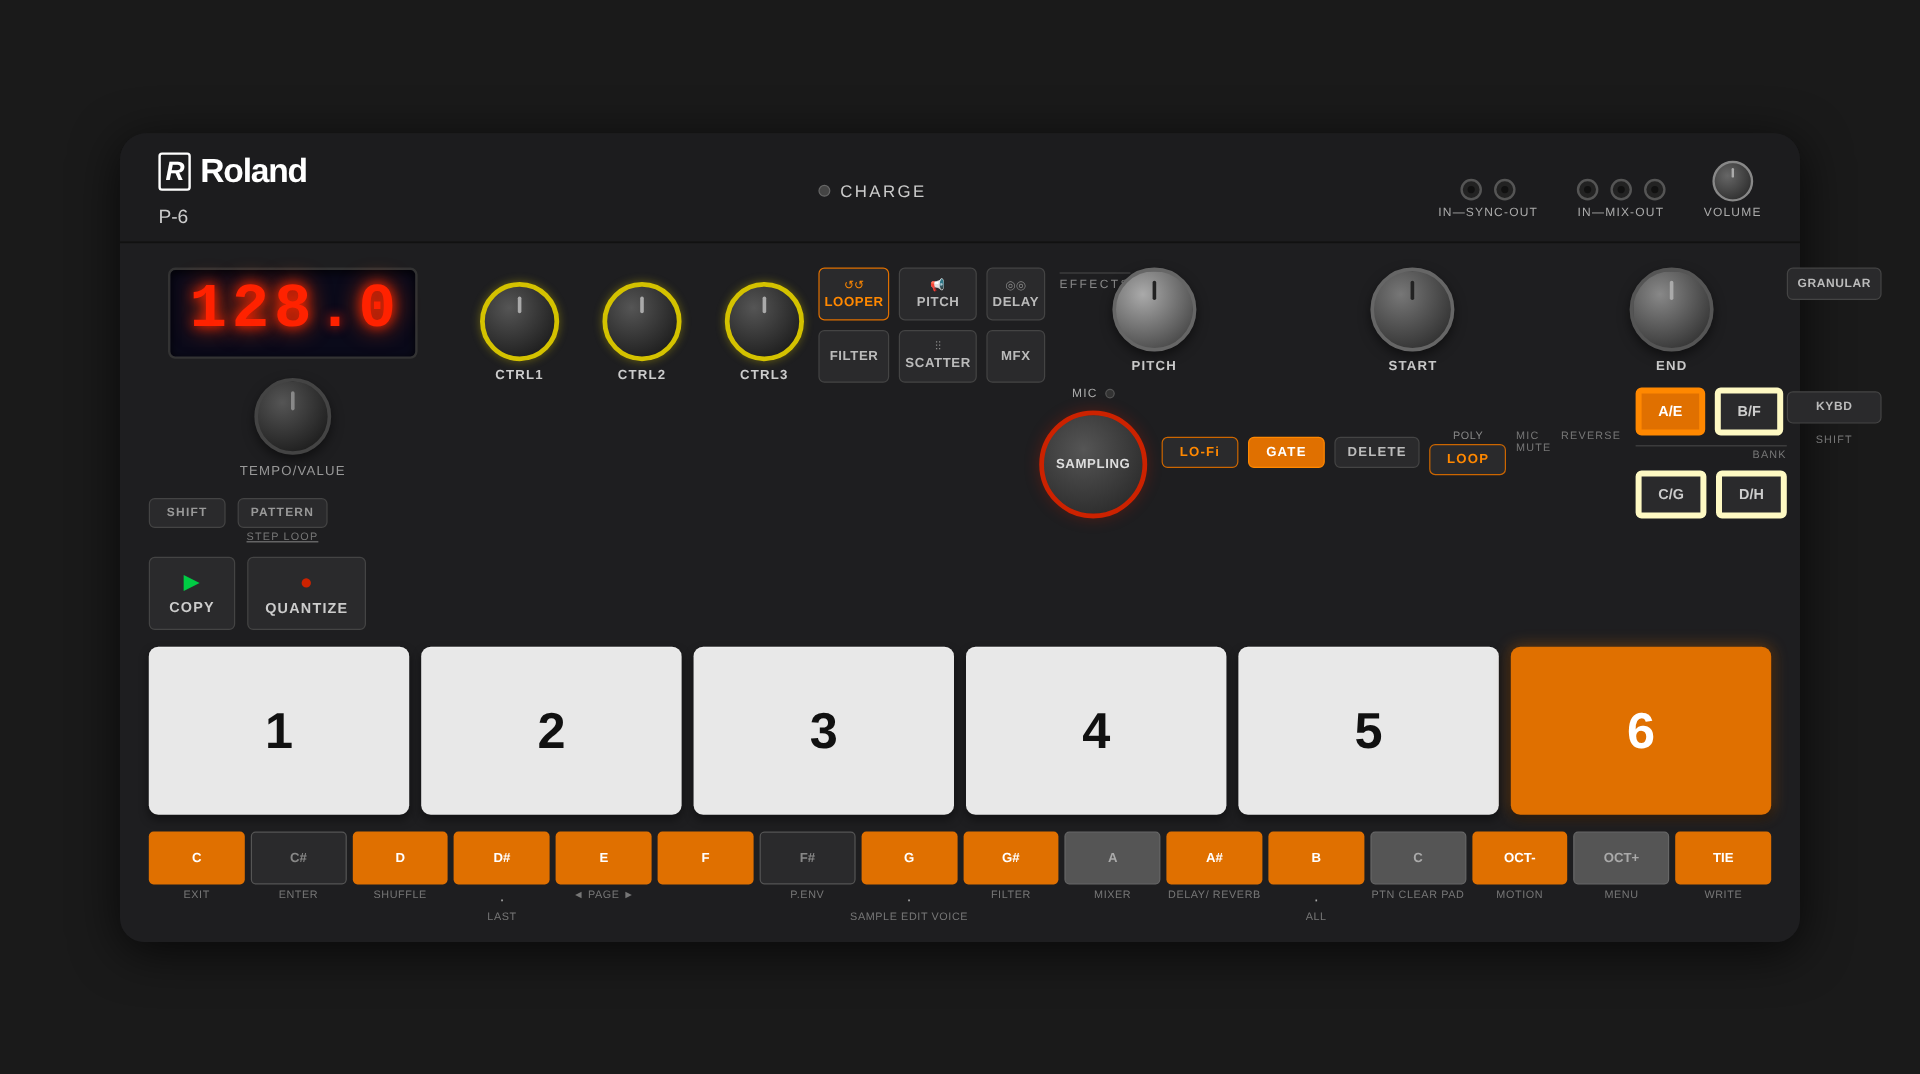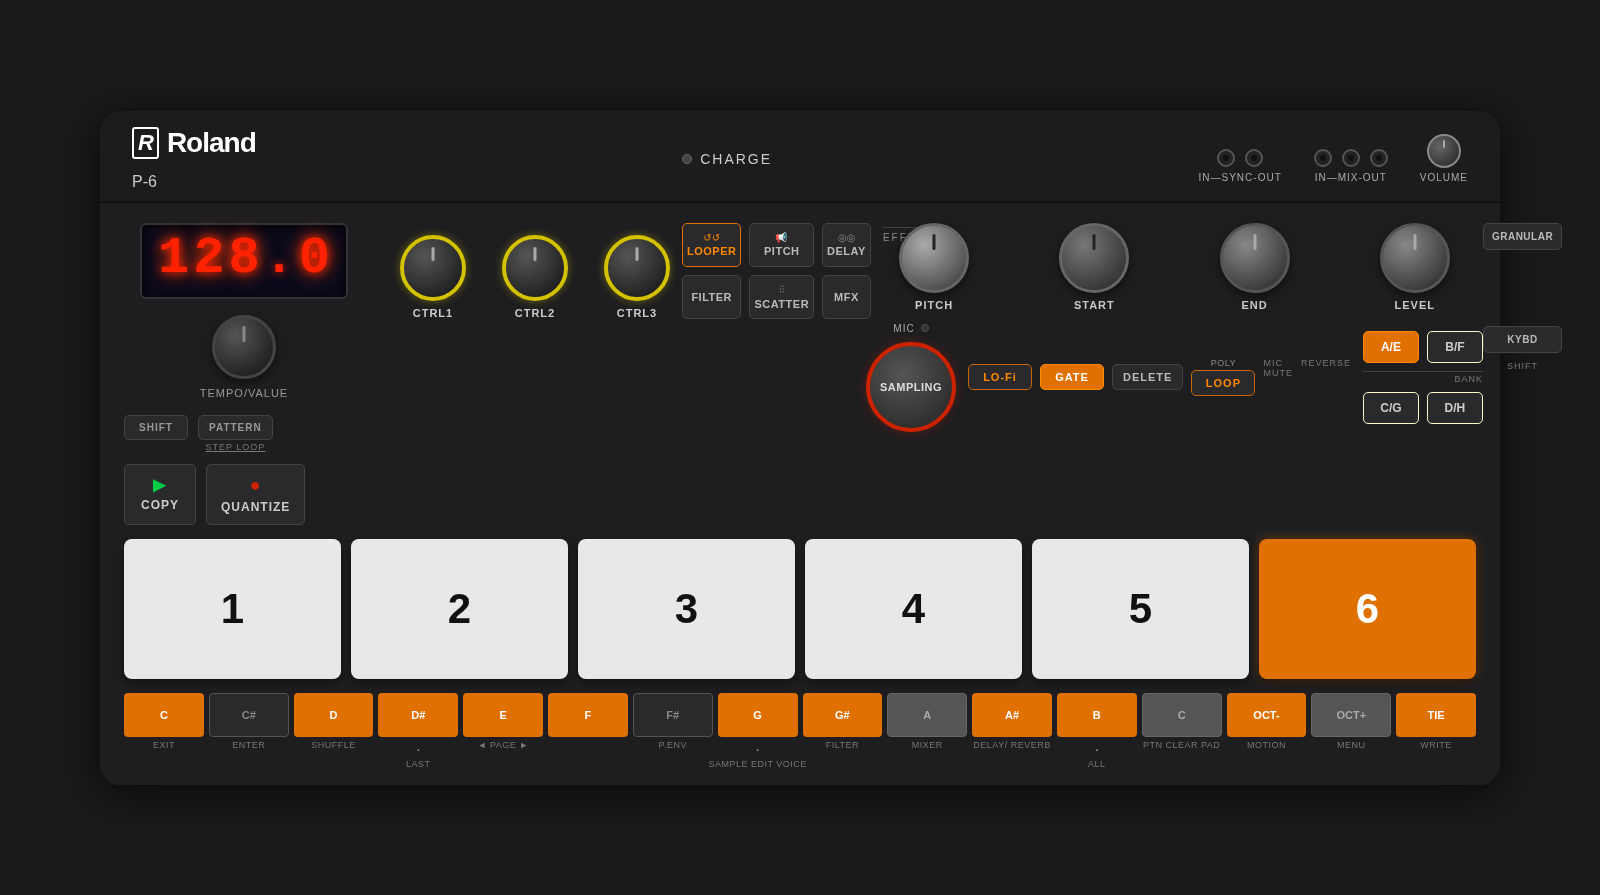--- a/index.html
+++ b/index.html
@@ -415,21 +415,21 @@
       border-color: #ff8800;
       color: white;
     }
     .func-sub-label {
       color: #888;
       font-size: 9px;
       letter-spacing: 0.5px;
     }
     .bank-btn {
       background: #2a2a2c;
-      border: 1px solid #fef9c3;
+      border: 5px solid #fef9c3;
       border-radius: 5px;
       padding: 8px 14px;
       color: #ccc;
       font-size: 12px;
       font-weight: bold;
       cursor: pointer;
       min-width: 56px;
       text-align: center;
     }
     .bank-btn.active {
@@ -770,24 +770,20 @@
             <div class="knob-label">PITCH</div>
           </div>
           <div class="pitch-knob-group">
             <div class="pitch-knob" style="background:radial-gradient(circle at 35% 30%, #777, #222);"></div>
             <div class="knob-label">START</div>
           </div>
           <div class="pitch-knob-group">
             <div class="level-knob"></div>
             <div class="knob-label">END</div>
           </div>
-          <div class="pitch-knob-group">
-            <div class="level-knob"></div>
-            <div class="knob-label">LEVEL</div>
-          </div>
         </div>
 
         <div style="display:flex; gap:12px; align-items:center;">
 
           <div style="display:flex;flex-direction:column;align-items:center;gap:4px;">
             <div style="display:flex;align-items:center;gap:6px;margin-bottom:4px;">
               <div class="mic-label">MIC</div>
               <div style="width:8px;height:8px;border-radius:50%;background:#333;border:1px solid #555;"></div>
             </div>
             <div class="sampling-btn">

